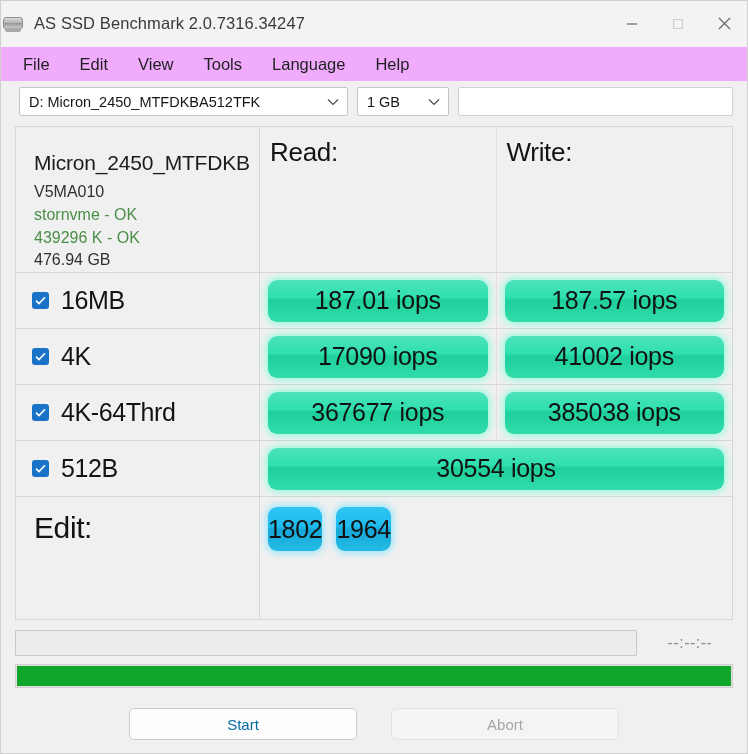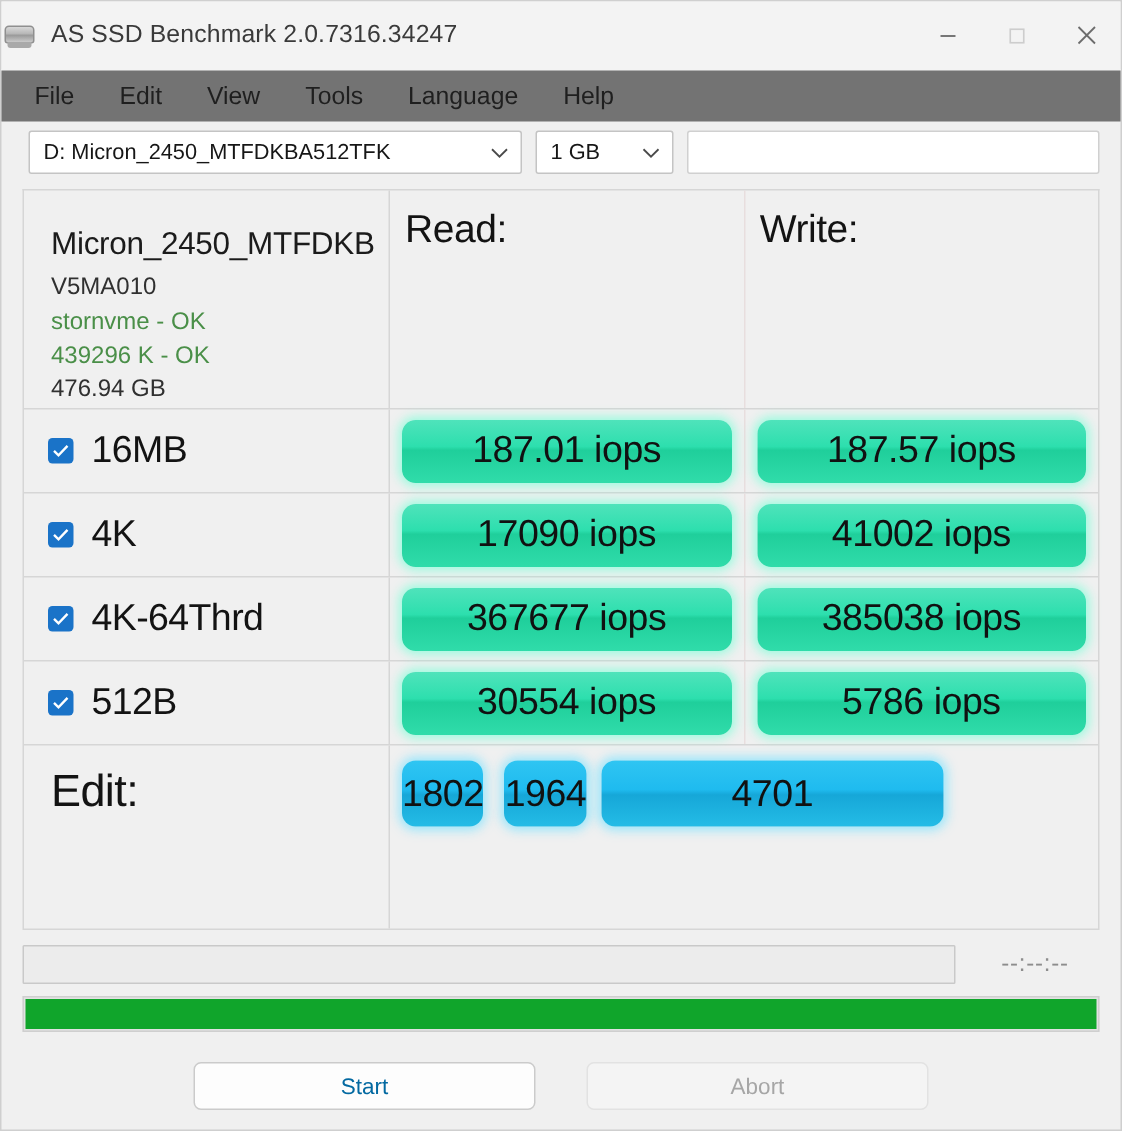--- a/index.html
+++ b/index.html
@@ -73,21 +73,21 @@
   .win-btn svg { display: block; }
   .win-btn.close svg { stroke: #6b6b6b; }
 
   
   .menubar {
     height: 34px;
     display: flex;
     align-items: center;
     padding-left: 22px;
     gap: 0px;
-    background: #737373;
+    background: #f0abfc;
     flex: 0 0 auto;
   }
   .menu-item {
     font-size: 16.5px;
     color: #1f1f1f;
     padding: 3px 16px 3px 0;
     margin-right: 14px;
     white-space: nowrap;
   }
   .menu-item:last-child { margin-right: 0; }
@@ -438,37 +438,31 @@
         <span class="cb">
           <svg width="11" height="9" viewBox="0 0 11 9">
               <polyline points="1,4.6 4,7.5 10,1.3" fill="none" stroke="#ffffff" stroke-width="1.6"></polyline>
             </svg>
         </span>
         <span class="test-label">512B</span>
       </div>
       <div class="cell-val">
         <div class="pill green">30554 iops</div>
       </div>
-      <div class="cell-val">
-        <div class="pill green">5786 iops</div>
-      </div>
     </div>
 
     <div class="grid-row row-score">
       <div class="cell-name">
         <span class="score-label">Edit:</span>
       </div>
       <div class="score-area">
         <div class="score-top">
           <div class="pill blue">1802</div>
           <div class="pill blue">1964</div>
         </div>
-        <div class="score-bottom">
-          <div class="pill blue">4701</div>
-        </div>
       </div>
     </div>
 
   </div>
 
   <div class="status">
     <div class="status-field"></div>
     <div class="timer">--:--:--</div>
   </div>
 

